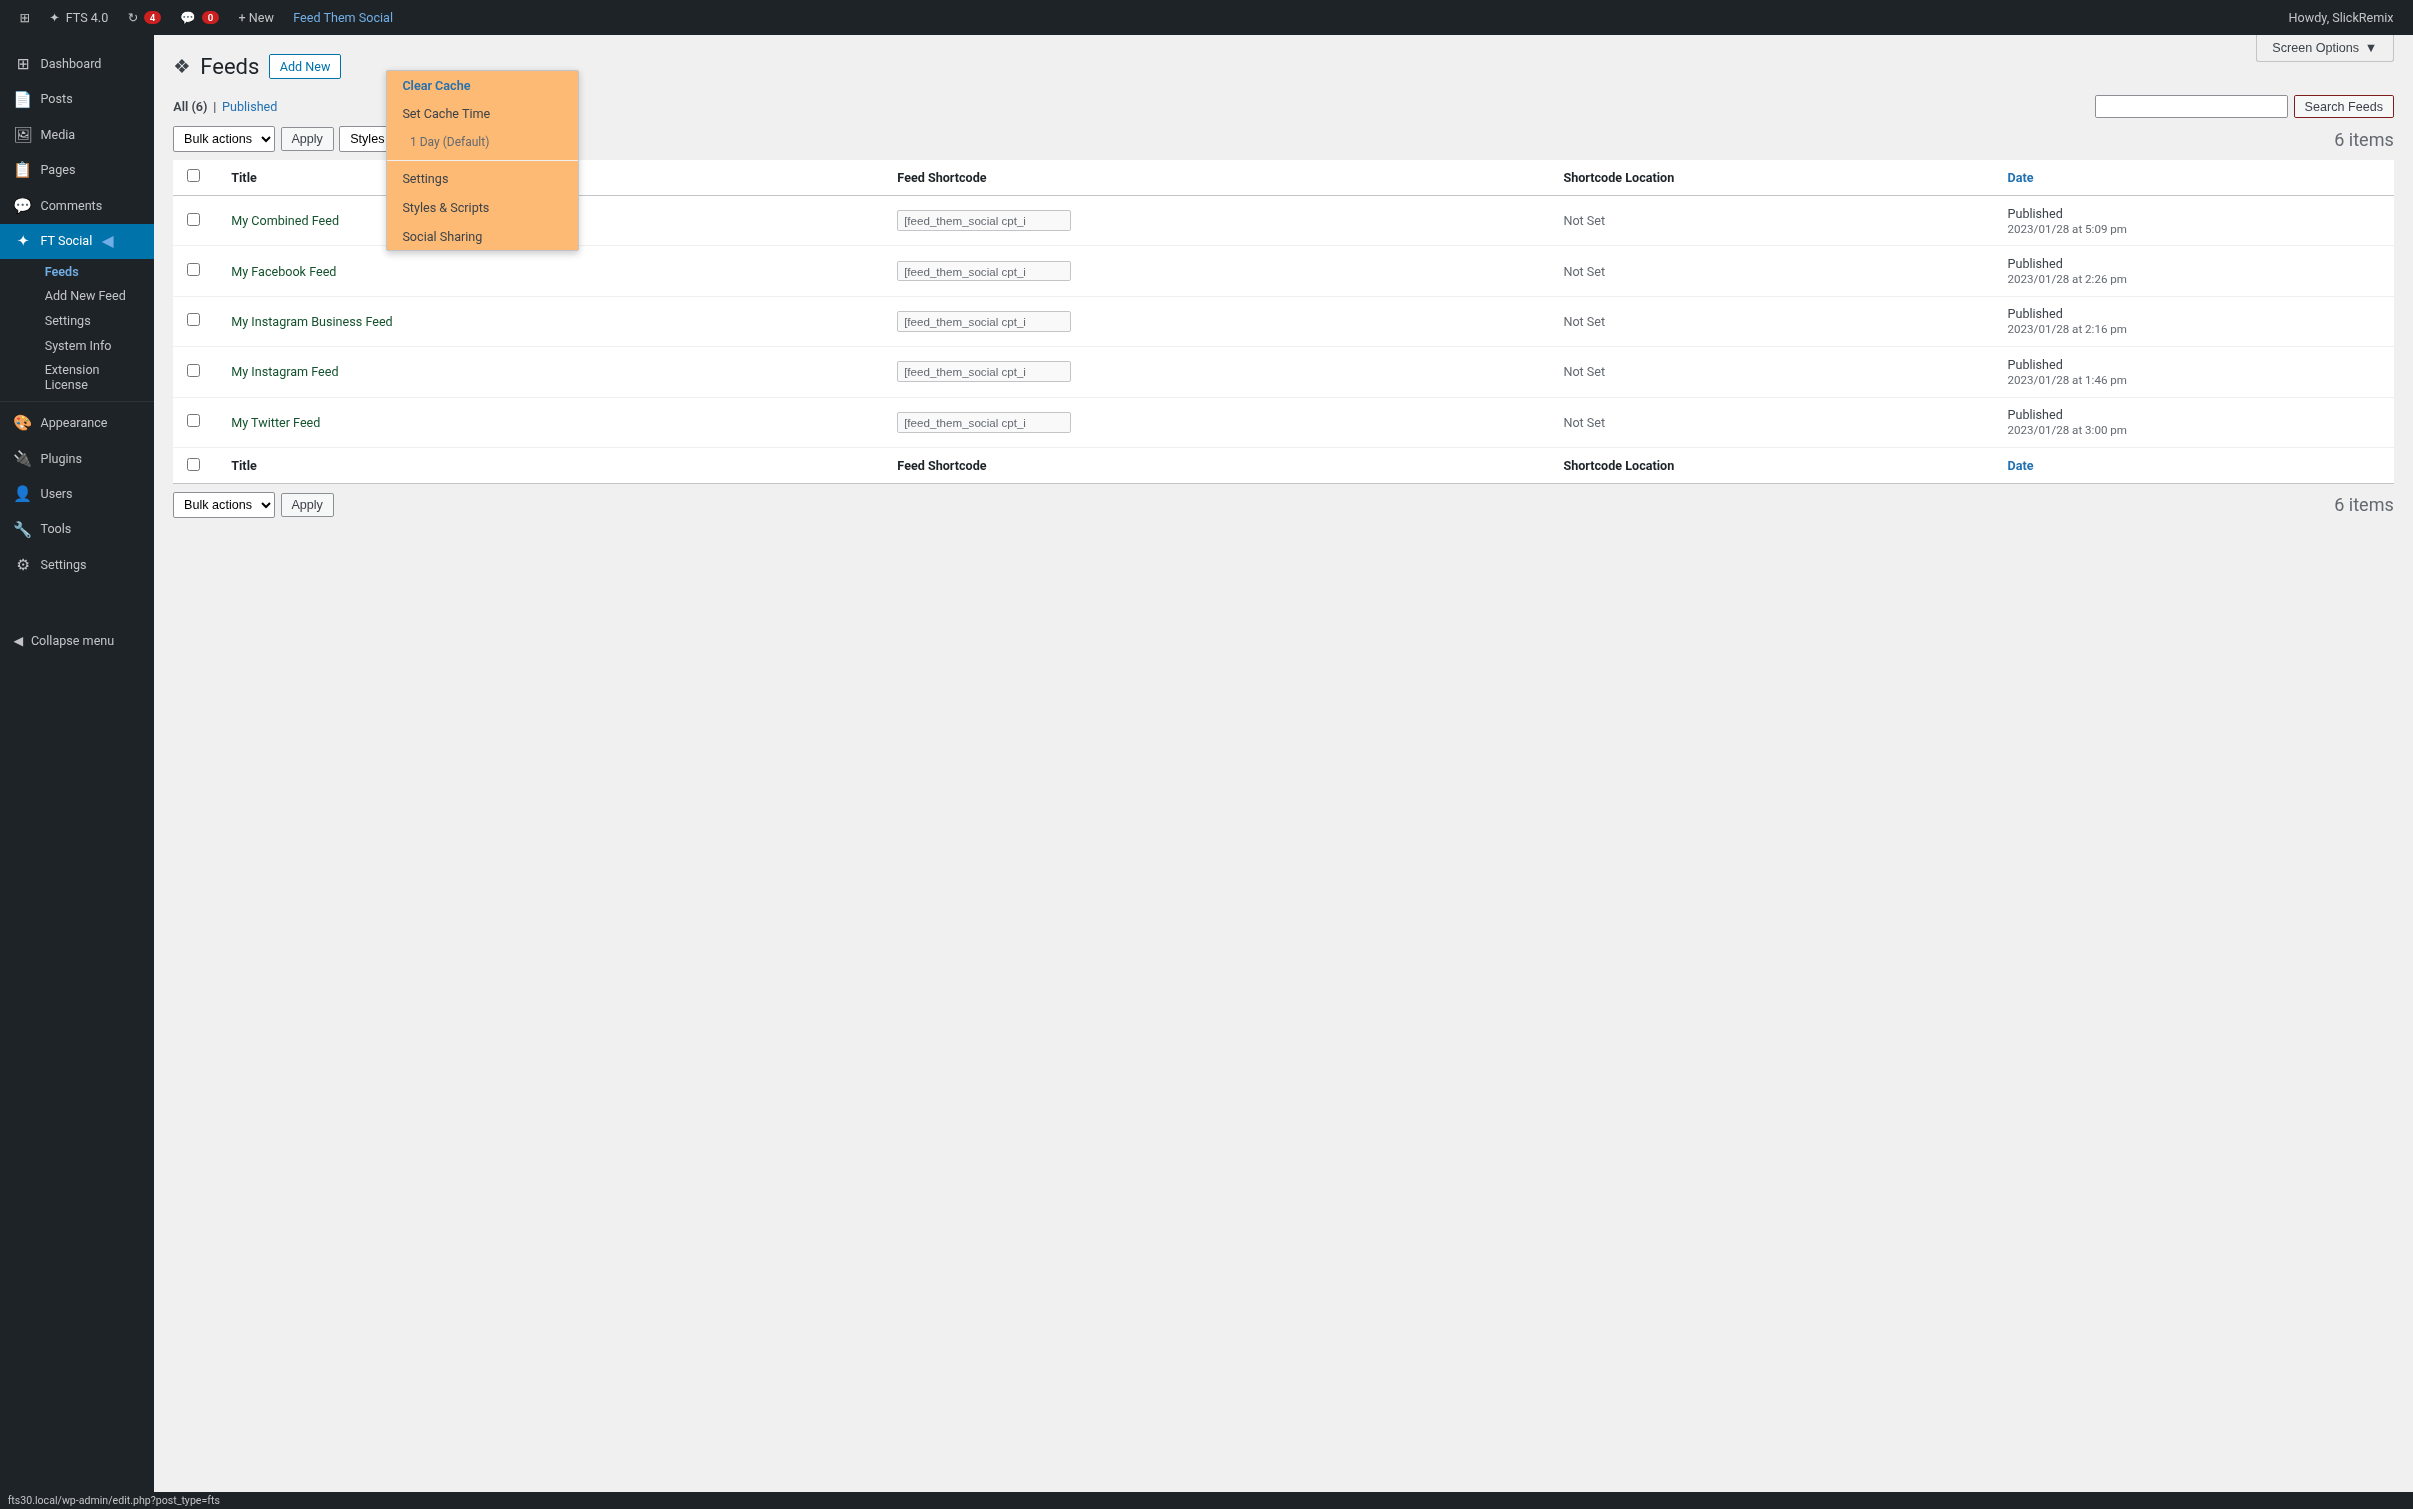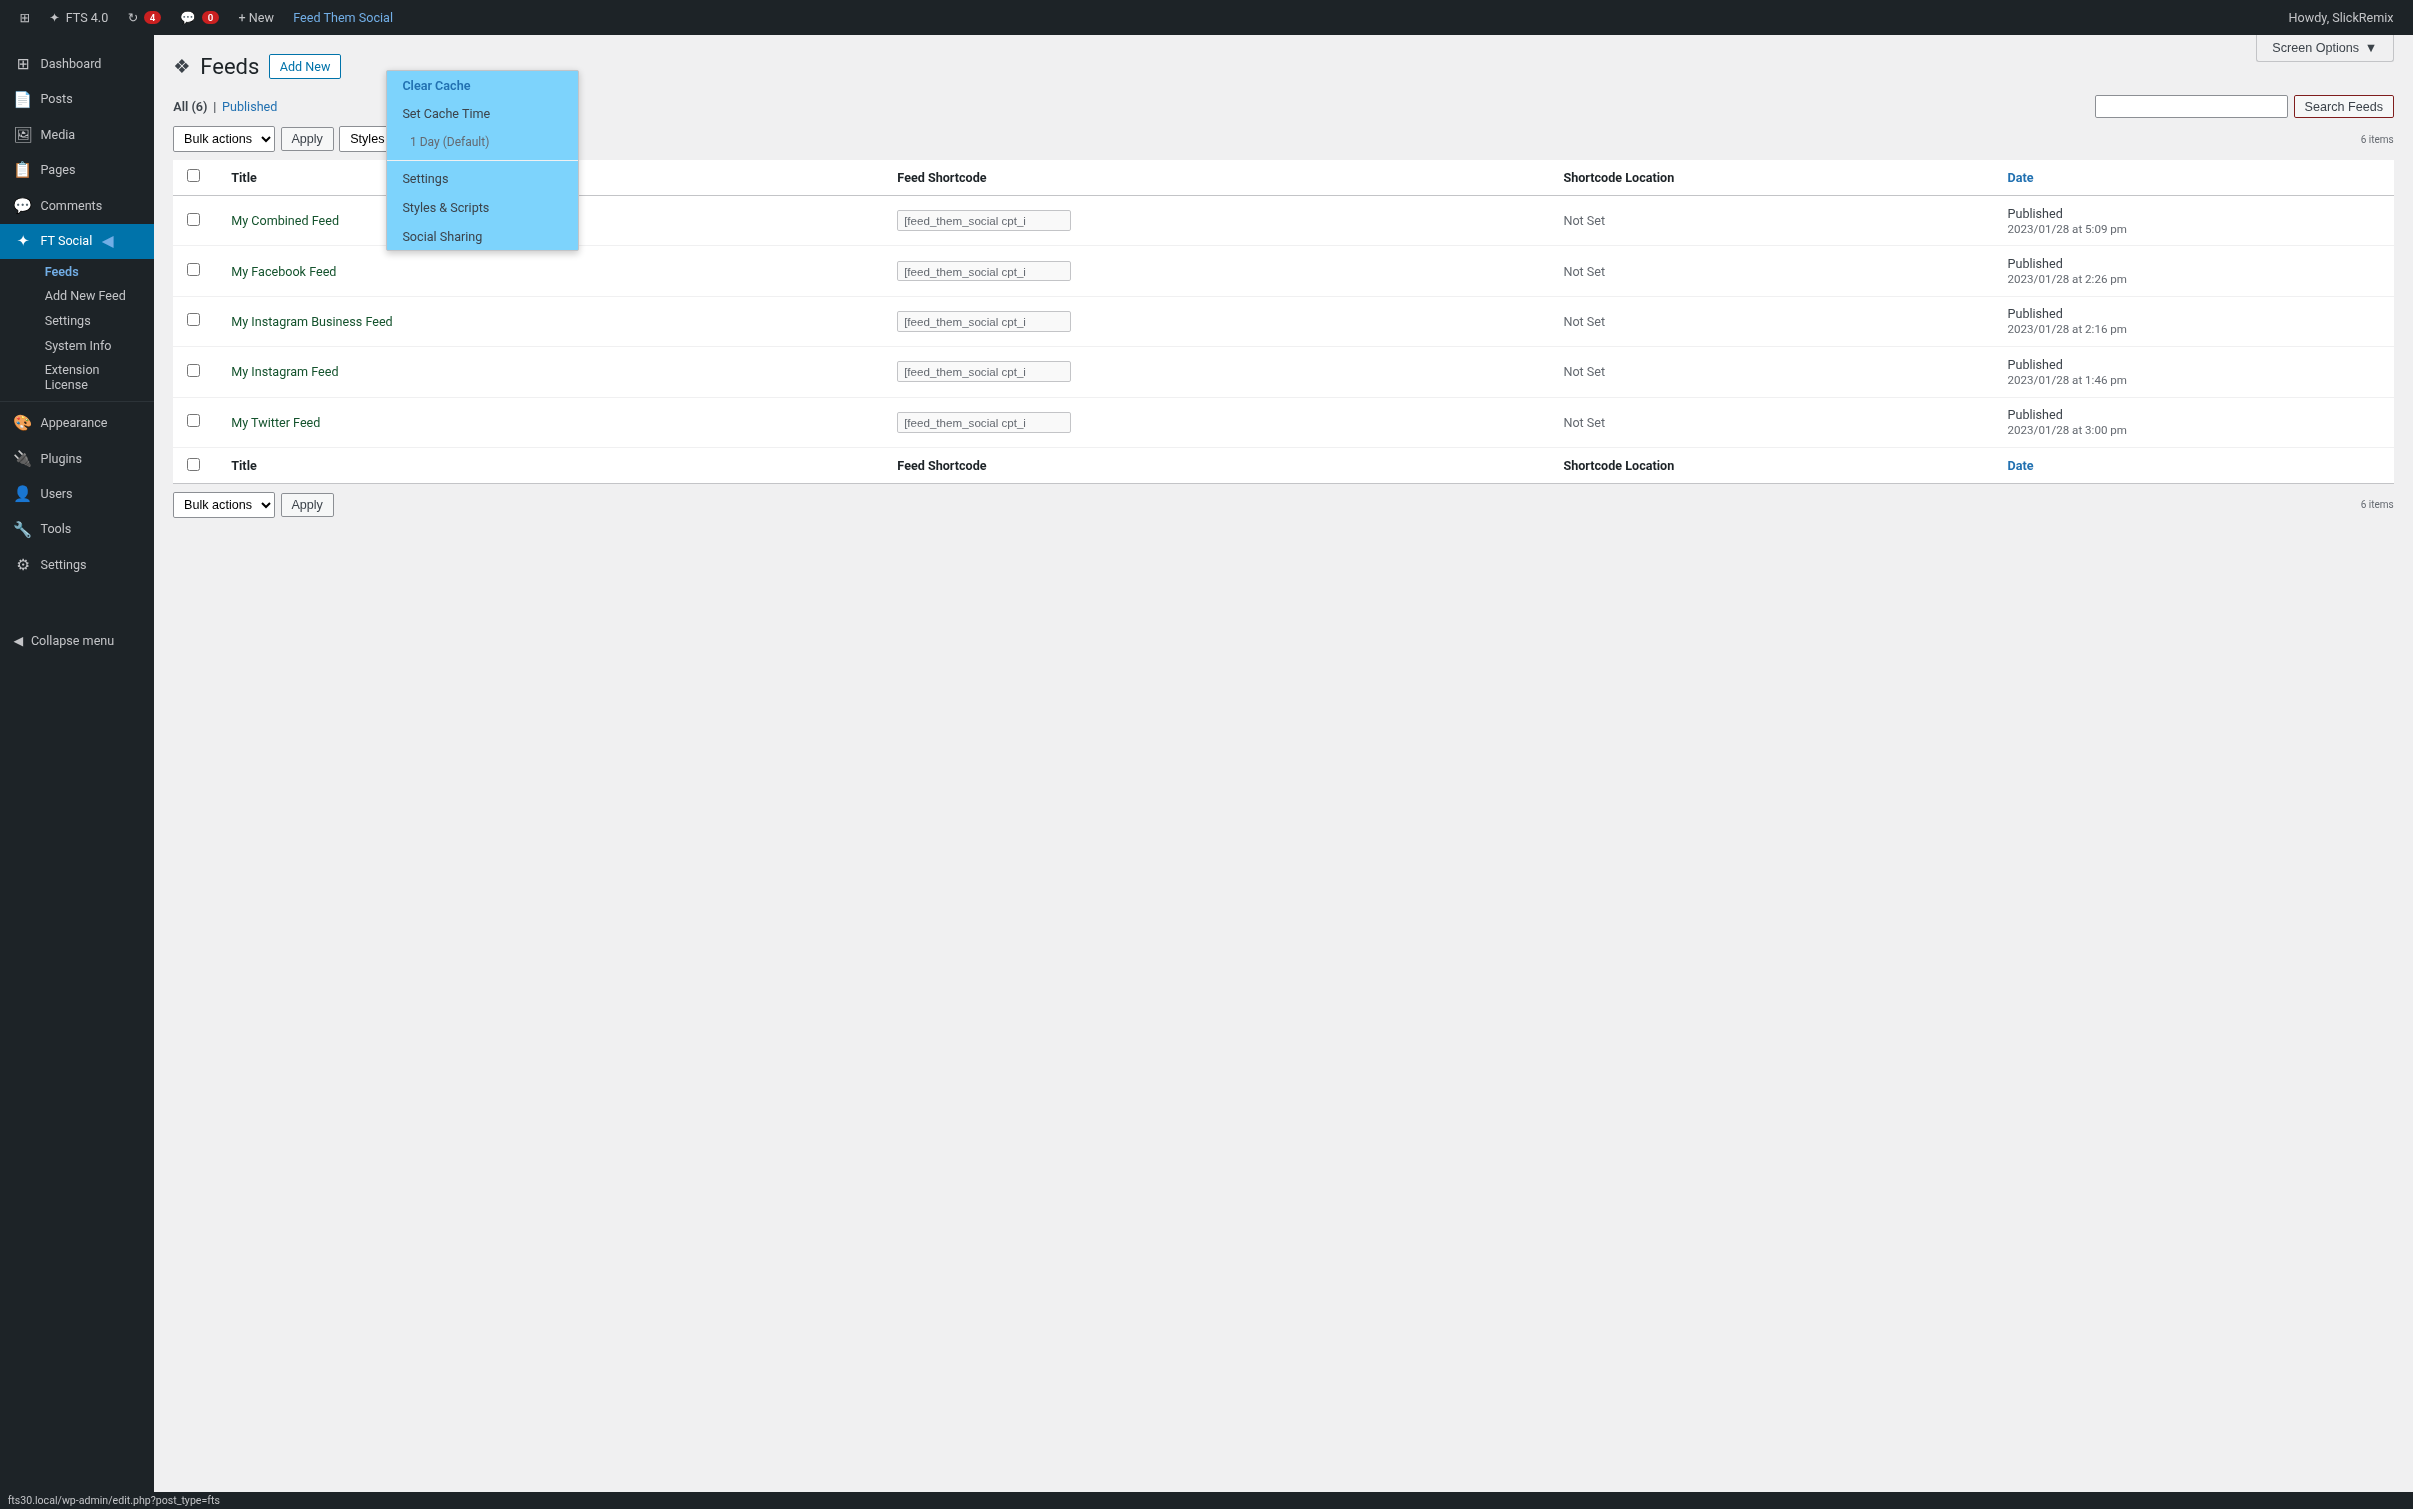--- a/index.html
+++ b/index.html
@@ -106,21 +106,21 @@
       font-size: 12.6px; background: #fff; cursor: pointer;
     }
     .apply-btn {
       background: #f6f7f7; border: 1px solid #8c8f94; border-radius: 1.9px;
       padding: 3.9px 9.7px; cursor: pointer; font-size: 12.6px; color: #3c434a;
     }
     .filter-btn {
       background: #f6f7f7; border: 1px solid #8c8f94; border-radius: 1.9px;
       padding: 3.9px 9.7px; cursor: pointer; font-size: 12.6px; color: #3c434a;
     }
-    .toolbar-right { margin-left: auto; font-size: 10px; color: #646970; }
+    .toolbar-right { margin-left: auto; font-size: 18px; color: #646970; }
 
     
     .styles-select {
       border: 1px solid #8c8f94; border-radius: 1.9px; padding: 3.9px 5.8px;
       font-size: 12.6px; background: #fff; cursor: pointer; min-width: 174px;
     }
 
     
     .feeds-table { width: 100%; border-collapse: collapse; background: #fff; }
     .feeds-table th, .feeds-table td {
@@ -140,21 +140,21 @@
       font-size: 11.6px; width: 174px; color: #646970; background: #f9f9f9;
     }
     .not-set { color: #646970; }
     .pub-status { color: #3c434a; }
     .pub-date { color: #646970; font-size: 11.6px; }
     .row-check { cursor: pointer; }
 
     
     .dropdown-overlay {
       position: absolute; top: 35px; left: 232px; z-index: 500;
-      background: #7dd3fc; border: 1px solid #c3c4c7; border-radius: 1.9px;
+      background: #fdba74; border: 1px solid #c3c4c7; border-radius: 1.9px;
       box-shadow: 0 2.9px 7.7px rgba(0,0,0,0.2); min-width: 193px;
     }
     .dropdown-item {
       display: block; padding: 6.8px 15.4px; cursor: pointer;
       color: #3c434a; font-size: 12.6px; text-decoration: none;
     }
     .dropdown-item.highlight { color: #2271b1; font-weight: 600; }
     .dropdown-item.sub { color: #646970; padding-left: 23px; font-size: 12px; }
     .dropdown-divider { border-top: 1px solid #f0f0f1; margin: 3.9px 0; }
 

